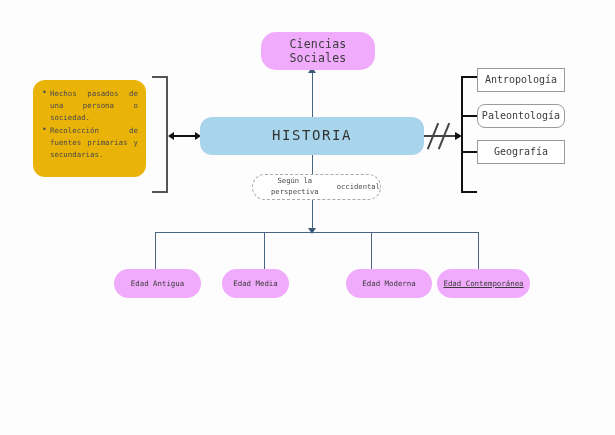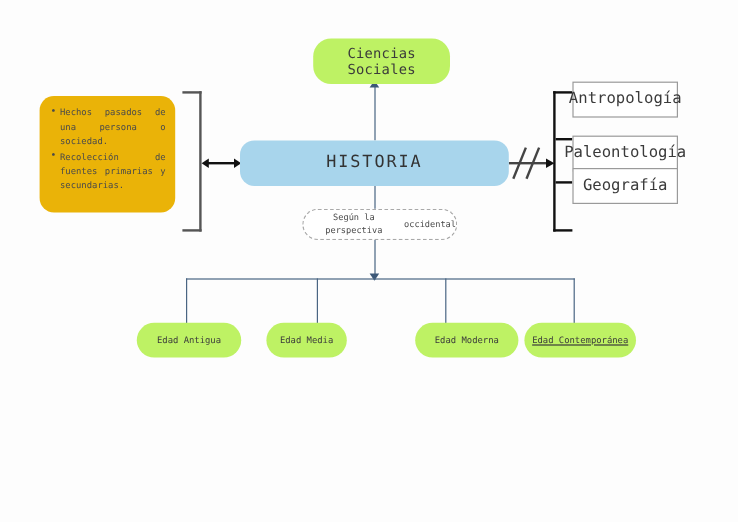--- a/index.html
+++ b/index.html
@@ -24,21 +24,21 @@
     box-sizing: border-box;
     display: flex;
     align-items: center;
     justify-content: center;
     text-align: center;
     color: #3b3b3b;
     line-height: 1.25;
   }
 
   .peach {
-    background: #bef264;
+    background: #f0abfc;
     border-radius: 15px;
   }
   .blue {
     background: #a8d5ec;
   }
   .orange {
     background: #eab308;
     border-radius: 12px;
   }
   .white-box {
@@ -93,26 +93,26 @@
     border: 1px dashed #a9a9a9;
     border-radius: 13px;
     background: #ffffff;
     font-size: 7.2px;
     line-height: 1.5;
     color: #4a4a4a;
     flex-direction: row;
   }
 
   .right-box {
-    left: 477px; width: 88px; height: 30px;
-    font-size: 13px;
+    left: 477px; width: 88px; height: 24px;
+    font-size: 10px;
     color: #3b3b3b;
   }
   #node-antropologia { top: 68px; }
-  #node-paleontologia { top: 113px; }
+  #node-paleontologia { top: 104px; border-radius: 8px; }
   #node-geografia { top: 140px; }
   #node-prehistoria { top: 176px; }
 
   .era-box {
     top: 269px;
     height: 29px;
     font-size: 7.4px;
     color: #3b3b3b;
   }
   #node-edad-antigua      { left: 114px; width: 87px; }

